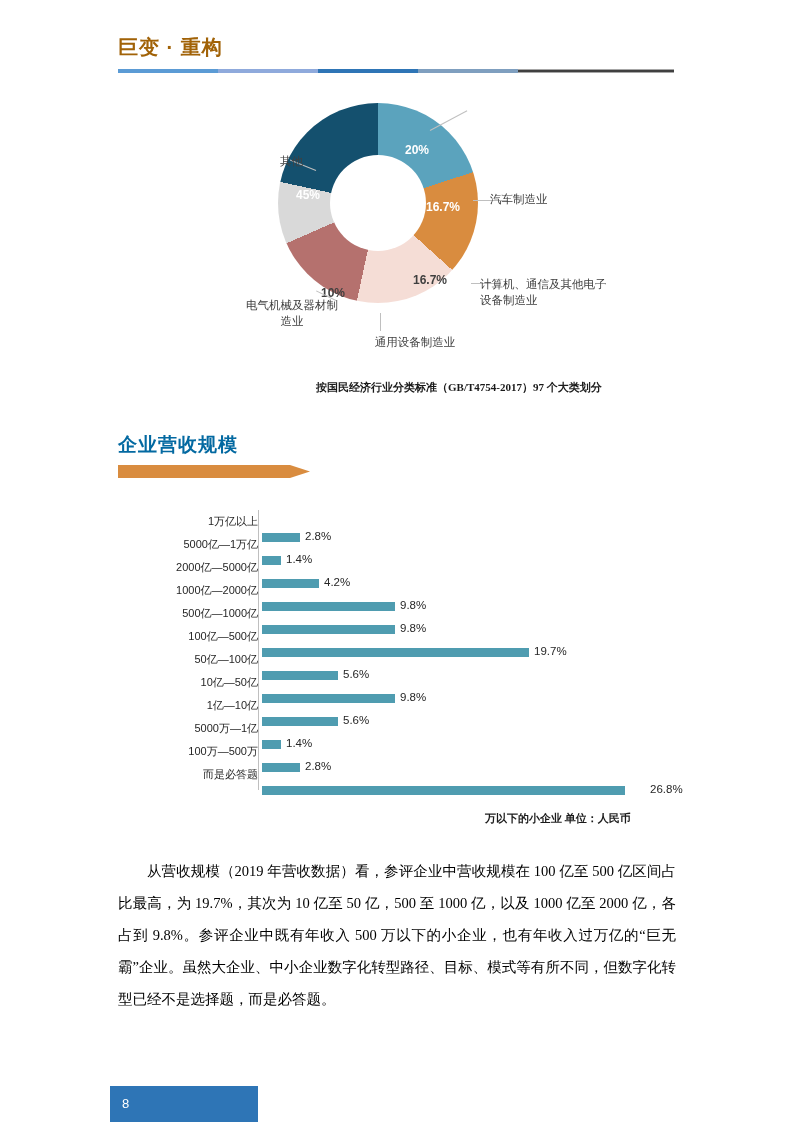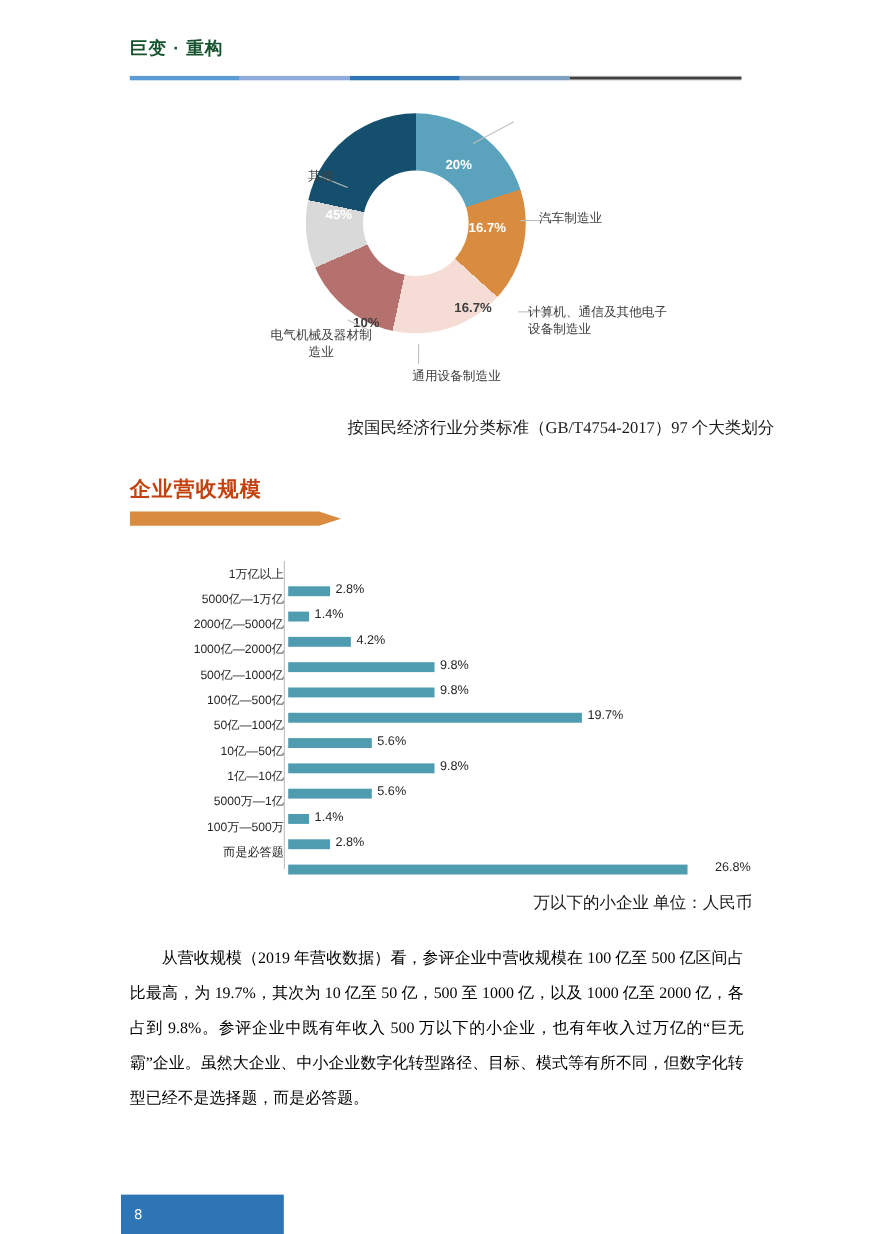--- a/index.html
+++ b/index.html
@@ -7,21 +7,21 @@
     width:793px;height:1122px;
     background:#ffffff;
     font-family:"Liberation Serif", serif;
     position:relative;
     overflow:hidden;
   }
   
   .header-title{
     position:absolute;left:118px;top:34px;
     font-family:"Liberation Sans", sans-serif;
-    font-size:16px;font-weight:bold;color:#14532d;letter-spacing:1px;
+    font-size:20px;font-weight:bold;color:#a16207;letter-spacing:1px;
   }
   .header-rule{
     position:absolute;left:118px;top:69px;width:556px;height:4px;
     display:flex;
   }
   .header-rule span{height:100%;}
   
   .donut-wrap{
     position:absolute;left:118px;top:95px;width:556px;height:280px;
   }
@@ -39,27 +39,27 @@
   .slice-label.dark{color:#3f3f3f;}
   .cat-label{
     position:absolute;font-family:"Liberation Sans", sans-serif;
     font-size:11.5px;color:#404040;line-height:16px;
   }
   
   .leader{position:absolute;background:#bfbfbf;}
   
   .src-note{
     position:absolute;font-family:"Liberation Serif", serif;
-    font-size:15px;color:#1a1a1a;
+    font-size:11px;color:#1a1a1a;font-weight:bold;
   }
   
   .sec-head{
     position:absolute;left:118px;top:432px;
     font-family:"Liberation Sans", sans-serif;
-    font-size:19px;font-weight:bold;color:#c2410c;letter-spacing:1px;
+    font-size:19px;font-weight:bold;color:#0369a1;letter-spacing:1px;
   }
   .sec-arrow{
     position:absolute;left:118px;top:463px;width:192px;height:17px;
   }
   
   .bar-chart{
     position:absolute;left:118px;top:510px;width:560px;height:280px;
     font-family:"Liberation Sans", sans-serif;
   }
   .bar-row{

